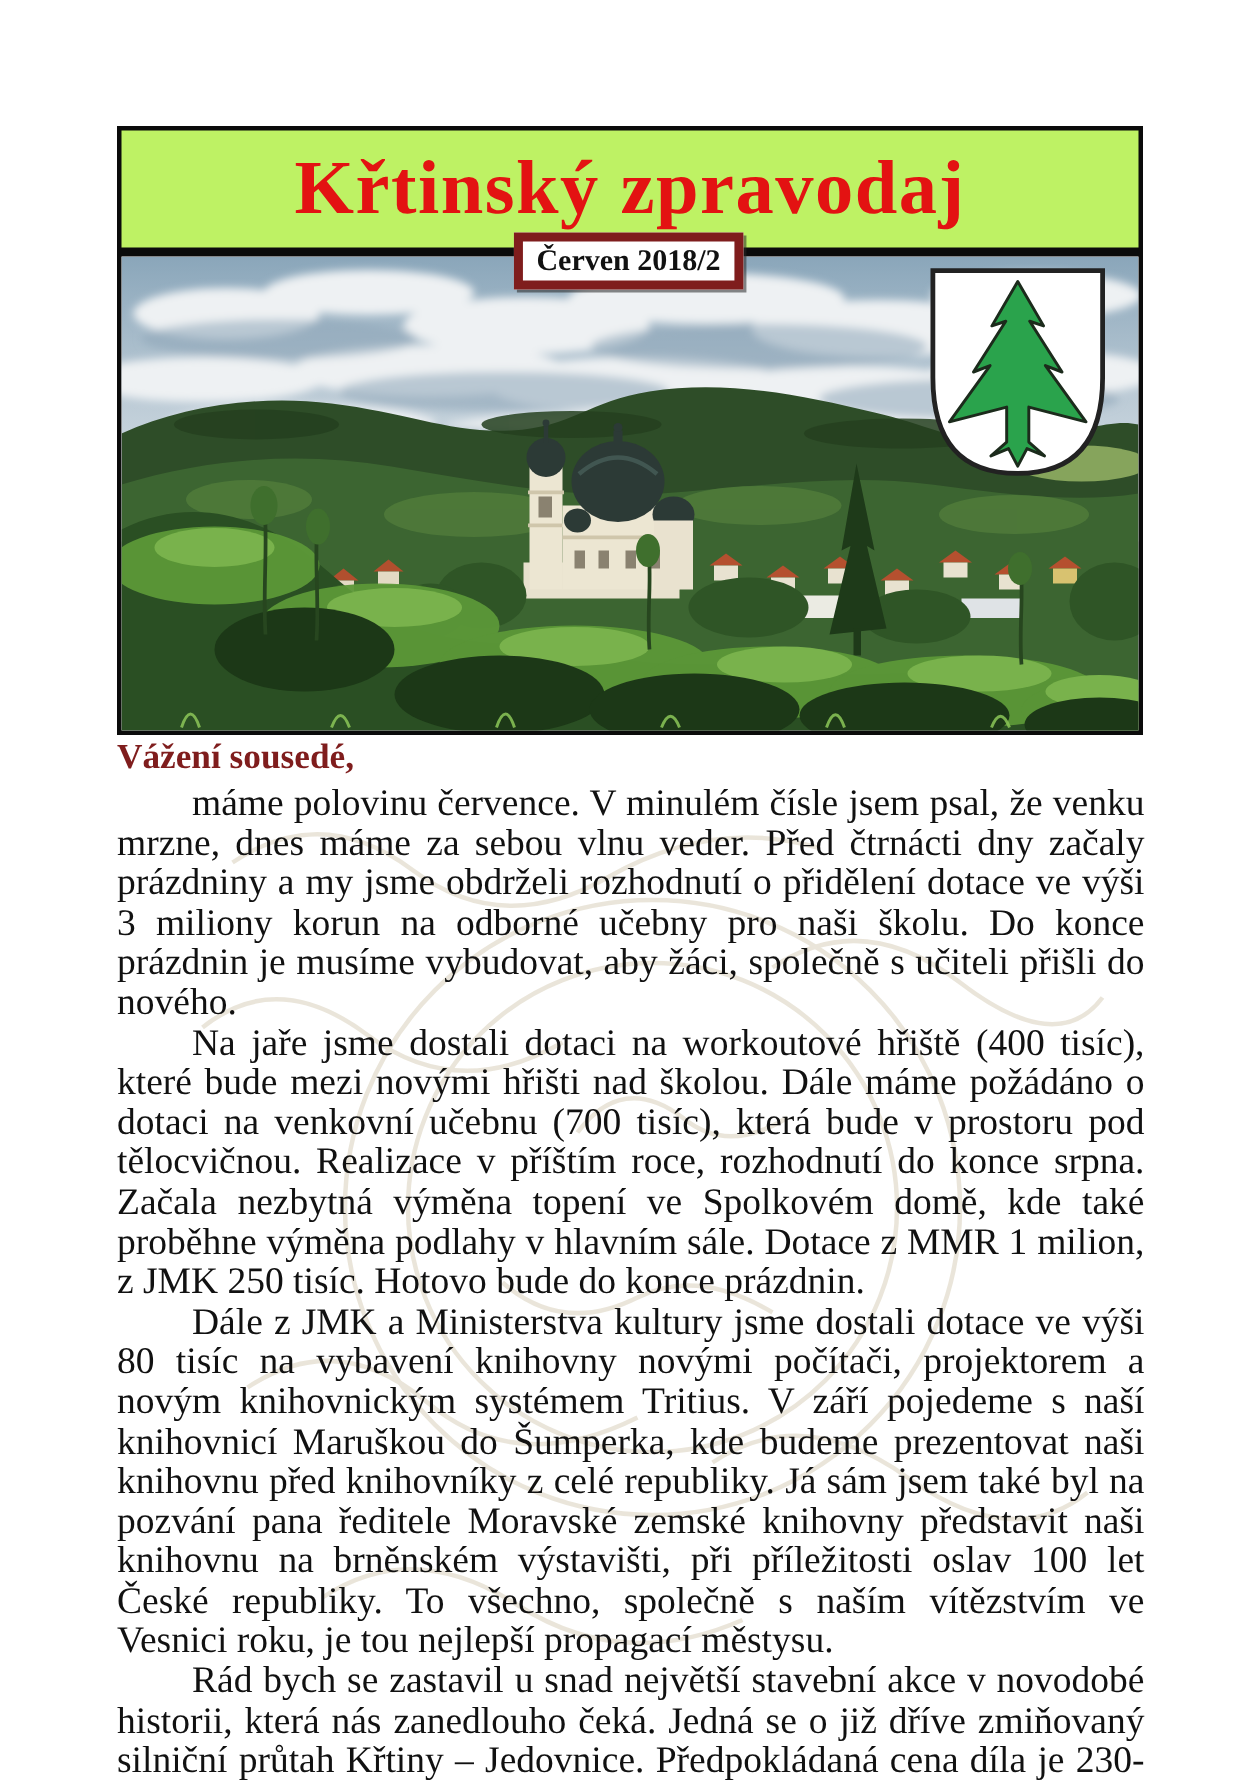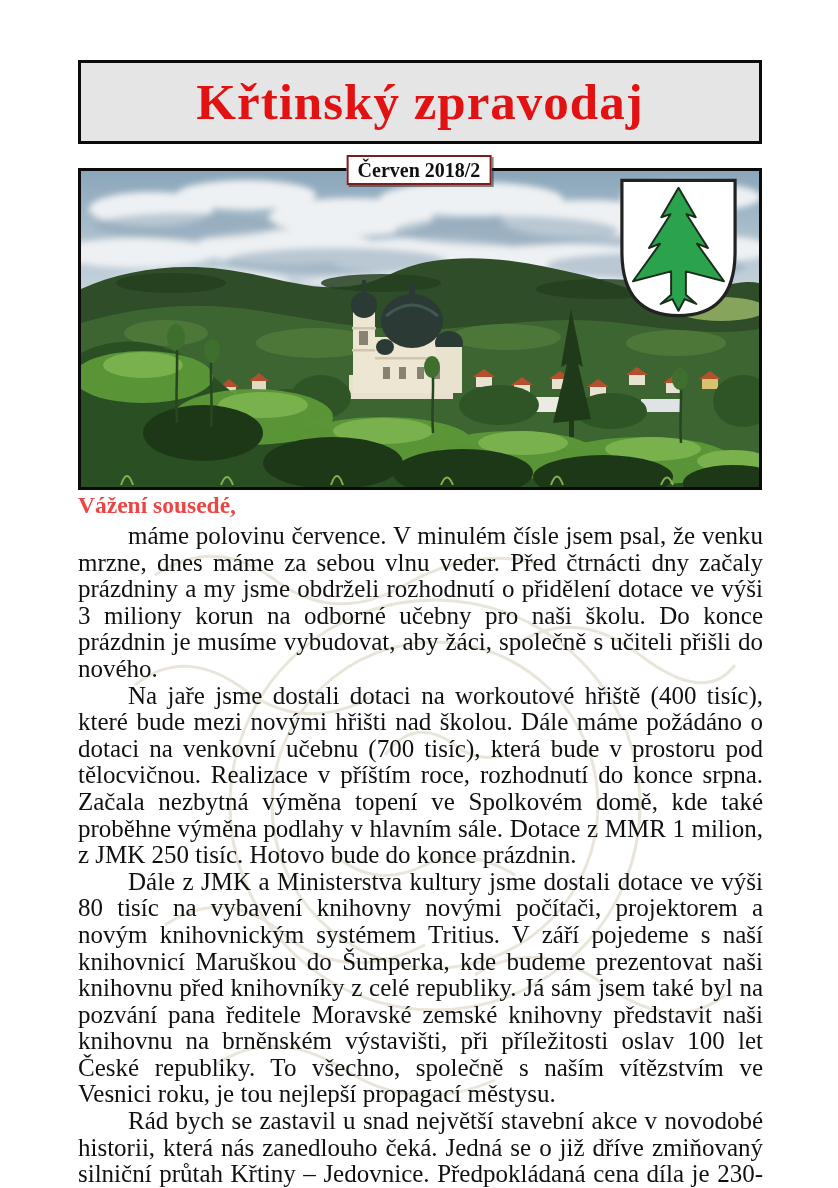--- a/index.html
+++ b/index.html
@@ -4,31 +4,31 @@
 <style>
   html,body{margin:0;padding:0;background:#ffffff;}
   body{
     width:838px;height:1188px;position:relative;overflow:hidden;
     font-family:"Liberation Serif", serif;color:#111;
   }
   .page{position:absolute;inset:0;background:#fff;}
 
   
   .masthead{
-    position:absolute;left:78px;top:60px;width:684px;height:84px;
-    box-sizing:border-box;border:3px solid #0b0b0b;background:#e5e5e5;
+    position:absolute;left:78px;top:84px;width:684px;height:84px;
+    box-sizing:border-box;border:3px solid #0b0b0b;background:#bef264;
     display:flex;align-items:center;justify-content:center;z-index:2;
   }
   .masthead h1{
     margin:0;font-size:51px;font-weight:bold;letter-spacing:1px;
     color:#e31212;white-space:nowrap;
   }
   .issue-badge{
     position:absolute;left:50%;top:155px;transform:translateX(-50%);
-    background:#ffffff;border:2px solid #7f1d1d;box-shadow:2px 2px 0 rgba(40,40,40,.55);
+    background:#ffffff;border:6px solid #7f1d1d;box-shadow:2px 2px 0 rgba(40,40,40,.55);
     padding:0 9px;font-size:20px;font-weight:bold;line-height:26px;
     z-index:4;white-space:nowrap;text-align:center;
   }
 
   
   .photo-frame{
     position:absolute;left:78px;top:168px;width:684px;height:322px;
     box-sizing:border-box;border:3px solid #0b0b0b;overflow:hidden;z-index:1;
   }
   .photo-frame > svg.scene{position:absolute;left:0;top:0;width:100%;height:100%;}
@@ -39,21 +39,21 @@
 
   
   .watermark{
     position:absolute;left:95px;top:505px;width:650px;height:620px;z-index:0;
     opacity:.55;pointer-events:none;
   }
   .article{
     position:absolute;left:78px;top:492px;width:685px;z-index:1;
   }
   .salutation{
-    margin:0 0 4px 0;font-size:23.5px;font-weight:bold;color:#ef4444;
+    margin:0 0 4px 0;font-size:23.5px;font-weight:bold;color:#7f1d1d;
   }
   .article p{
     margin:0;font-size:25px;line-height:26.6px;text-align:justify;
     text-indent:50px;
   }
 </style>
 </head>
 <body>
 
 <div class="page">

